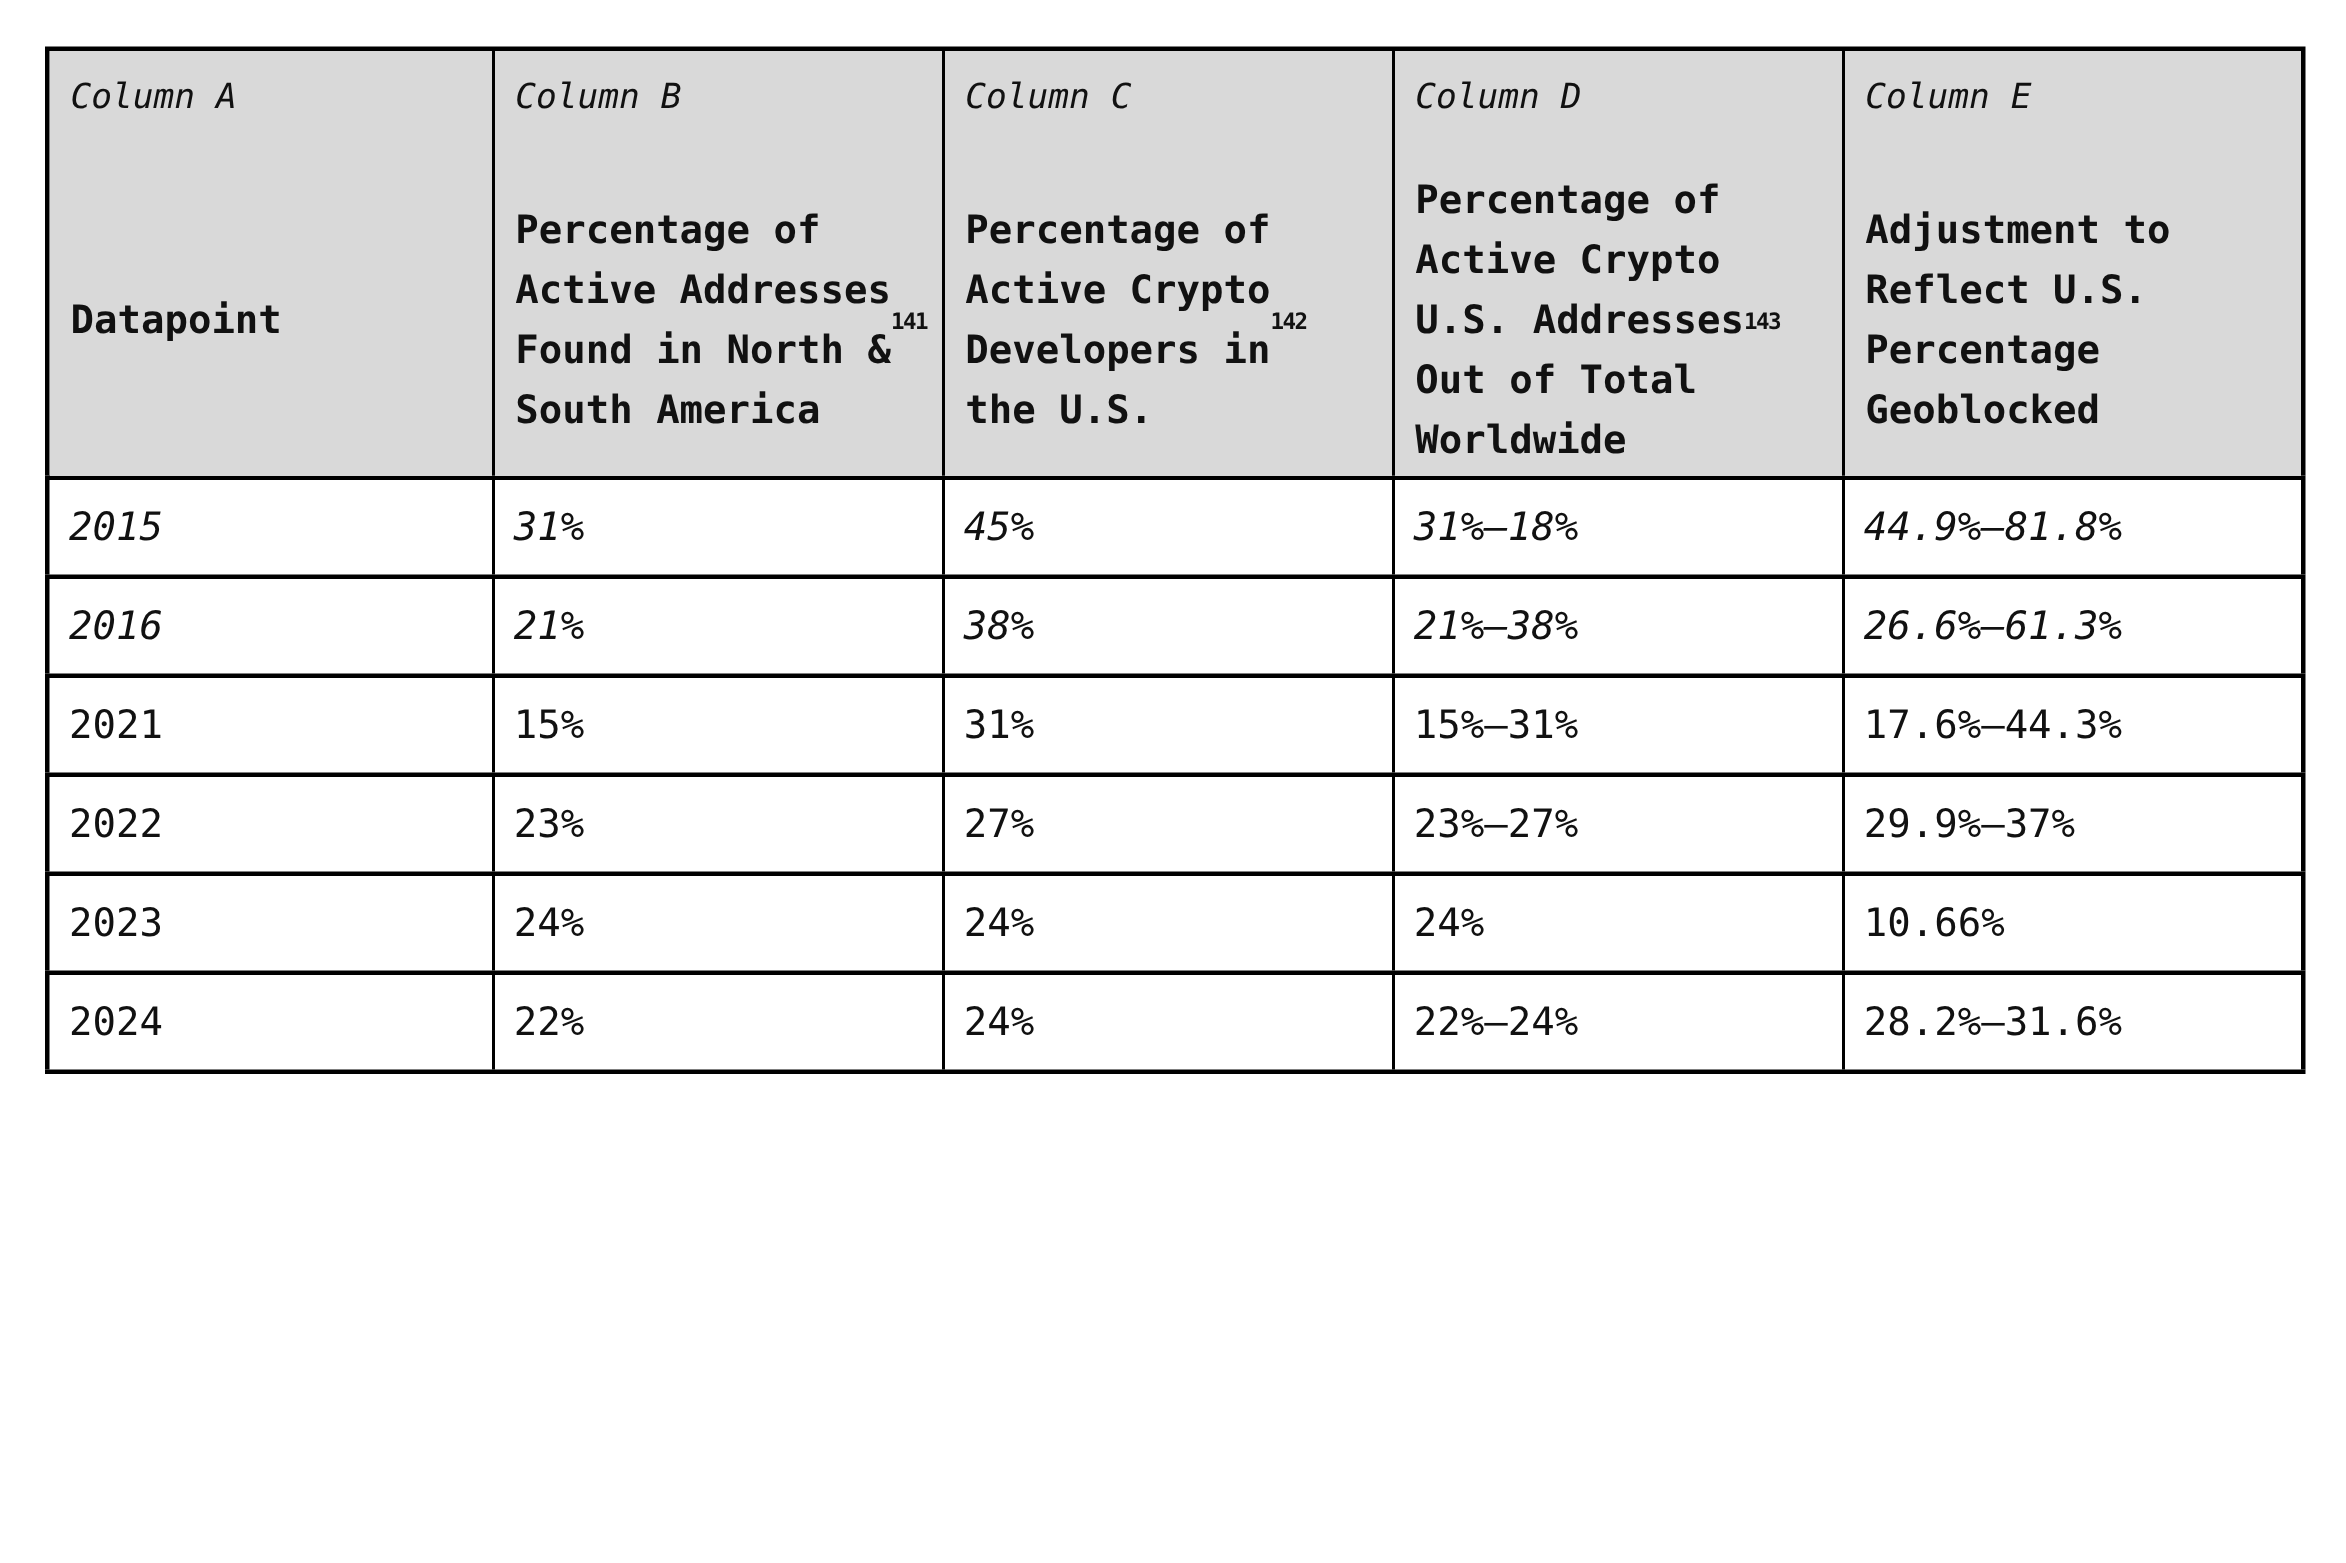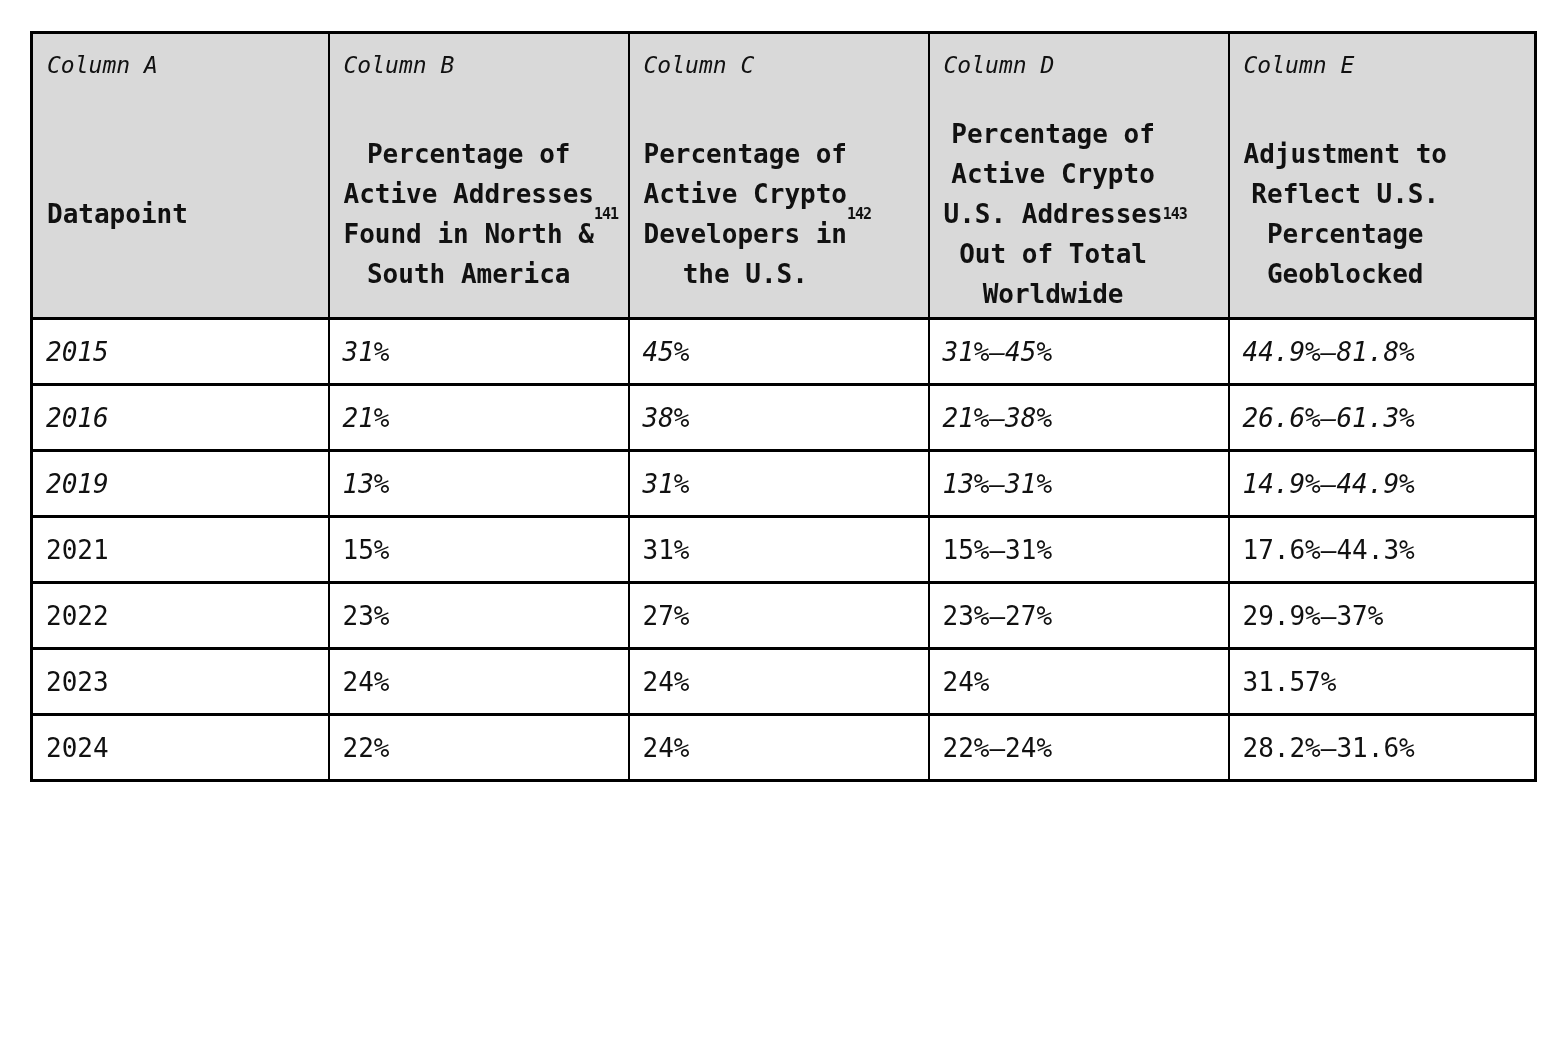--- a/index.html
+++ b/index.html
@@ -30,21 +30,21 @@
     border-style: solid;
     border-color: #000000;
     border-width: 3px 2px;
   }
   th {
     background: #d9d9d9;
     height: 286px;
     position: relative;
     vertical-align: top;
     font-weight: normal;
-    text-align: center;
+    text-align: left;
   }
   .hlabel {
     position: absolute;
     top: 17px;
     left: 14px;
     font-style: italic;
     font-size: 23px;
     line-height: 28px;
     white-space: nowrap;
   }
@@ -139,57 +139,50 @@
               <sup></sup>
             </div>
         </th>
       </tr>
     </thead>
     <tbody>
       <tr class="italic-row">
         <td>2015</td>
         <td>31%</td>
         <td>45%</td>
-        <td>31%–45%</td>
+        <td>31%–18%</td>
         <td>44.9%–81.8%</td>
       </tr>
       <tr class="italic-row">
         <td>2016</td>
         <td>21%</td>
         <td>38%</td>
         <td>21%–38%</td>
         <td>26.6%–61.3%</td>
-      </tr>
-      <tr class="italic-row">
-        <td>2019</td>
-        <td>13%</td>
-        <td>31%</td>
-        <td>13%–31%</td>
-        <td>14.9%–44.9%</td>
       </tr>
       <tr>
         <td>2021</td>
         <td>15%</td>
         <td>31%</td>
         <td>15%–31%</td>
         <td>17.6%–44.3%</td>
       </tr>
       <tr>
         <td>2022</td>
         <td>23%</td>
         <td>27%</td>
         <td>23%–27%</td>
         <td>29.9%–37%</td>
       </tr>
       <tr>
         <td>2023</td>
         <td>24%</td>
         <td>24%</td>
         <td>24%</td>
-        <td>31.57%</td>
+        <td>10.66%</td>
       </tr>
       <tr>
         <td>2024</td>
         <td>22%</td>
         <td>24%</td>
         <td>22%–24%</td>
         <td>28.2%–31.6%</td>
       </tr>
     </tbody>
   </table>

